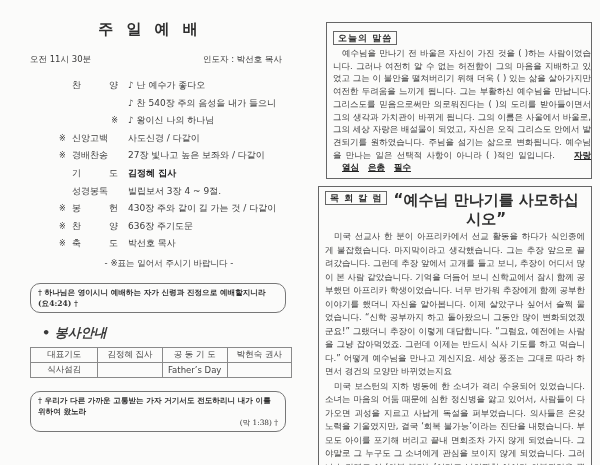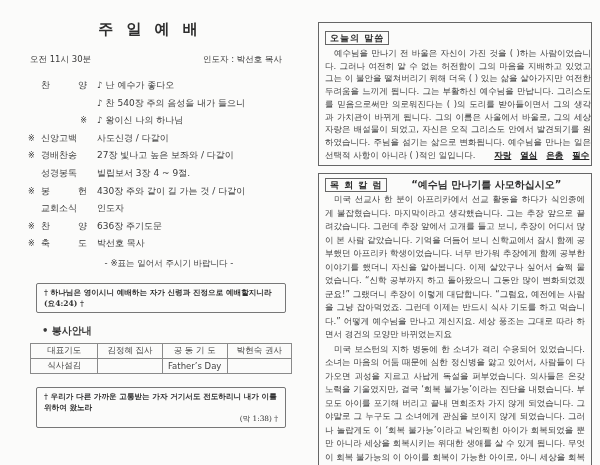--- a/index.html
+++ b/index.html
@@ -18,72 +18,72 @@
   .page.left { padding:20px 10px 12px 28px; }
   .w-title {
     text-align:center; font-size:15px; font-weight:bold;
     letter-spacing:4px; color:#2e2e2e; margin-right:18px;
   }
   .info-row {
     display:flex; justify-content:space-between;
     font-size:8.5px; margin-top:15px; padding:0 8px 0 2px;
   }
   .order-list { margin-top:13px; }
-  .order-row { display:flex; align-items:baseline; height:17.6px; font-size:9px; }
+  .order-row { display:flex; align-items:baseline; height:17.6px; font-size:9px;margin-left:31px; }
   .o-mark { width:13px; flex:none; font-size:8px; }
   .o-label {
     width:46px; flex:none; display:inline-block;
     text-align:justify; text-align-last:justify;
   }
   .o-label.alignR { text-align:right; text-align-last:right; font-size:8px; }
   .o-content { margin-left:10px; white-space:nowrap; }
   .o-content.bold { font-weight:bold; color:#222; }
   .stand-note { font-size:8.5px; text-align:center; margin:3px 20px 12px 40px; }
 
   .verse-box {
-    border:1px solid #777; border-radius:2px;
+    border:1px solid #777; border-radius:10px;
     font-family:"DejaVu Serif", serif; font-weight:bold;
     font-size:7.6px; line-height:11px; color:#333;
-    padding:3px 7px; margin:13px 4px 0 8px;
+    padding:3px 7px; margin:13px 4px 0 2px;
   }
   .verse-box .ref-right { display:block; text-align:right; font-weight:normal; font-size:7.4px; }
 
-  .section-label { font-size:10px; font-weight:bold; margin:11px 0 5px 14px; }
+  .section-label { font-size:13px; font-weight:bold; margin:11px 0 5px 14px;font-style:italic; }
 
   table.service {
     border-collapse:collapse; width:262px; margin-left:2px;
     font-size:8.5px; color:#444;
   }
   table.service td, table.service th {
     border:1px solid #8a8a8a; height:14px; text-align:center;
     font-weight:normal; padding:0 1px; white-space:nowrap;
   }
   table.service .c0 { width:70px; }
   table.service .c1, table.service .c2, table.service .c3 { width:64px; }
 
   
   .page.right { padding:22px 8px 0 18px; }
   .rbox { border:1px solid #666; box-sizing:border-box; background:transparent; }
-  .rbox.today { padding:3px 0 4px 6px; }
+  .rbox.today { padding:3px 0 4px 6px;margin-left:8px; }
   .rbox.columnbox { margin-top:7px; padding:4px 6px 5px 6px; }
   .boxed-title {
     display:inline-block; border:1px solid #666;
     font-weight:bold; font-size:9px; letter-spacing:1px;
     padding:0 4px; line-height:12px; color:#2e2e2e;
   }
   .rtext {
     margin:2px 0 0 0; font-size:8.5px; line-height:12.7px;
     text-align:justify; color:#3d3d3d;
   }
   .columnbox .rtext { line-height:13.5px; margin:1px 0 0 0; }
   .indent { text-indent:9px; }
   .answers { margin-left:10px; font-weight:bold; color:#222; }
   .answers u { margin-left:9px; }
   .col-header { display:flex; align-items:flex-start; }
-  .col-subtitle { flex:1; text-align:center; font-weight:bold; font-size:10px; color:#2e2e2e; }
+  .col-subtitle { flex:1; text-align:center; font-weight:bold; font-size:15px; color:#2e2e2e; }
 </style>
 </head>
 <body>
 
 <div class="sheet">
 
   <div class="page left">
     <div class="w-title">주 일 예 배</div>
 
     <div class="info-row">
@@ -112,32 +112,32 @@
         <span class="o-label">신앙고백</span>
         <span class="o-content">사도신경 / 다같이</span>
       </div>
       <div class="order-row">
         <span class="o-mark">※</span>
         <span class="o-label">경배찬송</span>
         <span class="o-content">27장 빛나고 높은 보좌와 / 다같이</span>
       </div>
       <div class="order-row">
         <span class="o-mark"></span>
+        <span class="o-label">기 도</span>
+        <span class="o-content bold">김정혜 집사</span>
+      </div>
+      <div class="order-row">
+        <span class="o-mark"></span>
         <span class="o-label">성경봉독</span>
         <span class="o-content">빌립보서 3장 4 ~ 9절.</span>
       </div>
       <div class="order-row">
         <span class="o-mark">※</span>
         <span class="o-label">봉 헌</span>
         <span class="o-content">430장 주와 같이 길 가는 것 / 다같이</span>
-      </div>
-      <div class="order-row">
-        <span class="o-mark"></span>
-        <span class="o-label">교회소식</span>
-        <span class="o-content">인도자</span>
       </div>
       <div class="order-row">
         <span class="o-mark">※</span>
         <span class="o-label">찬 양</span>
         <span class="o-content">636장 주기도문</span>
       </div>
       <div class="order-row">
         <span class="o-mark">※</span>
         <span class="o-label">축 도</span>
         <span class="o-content">박선호 목사</span>

